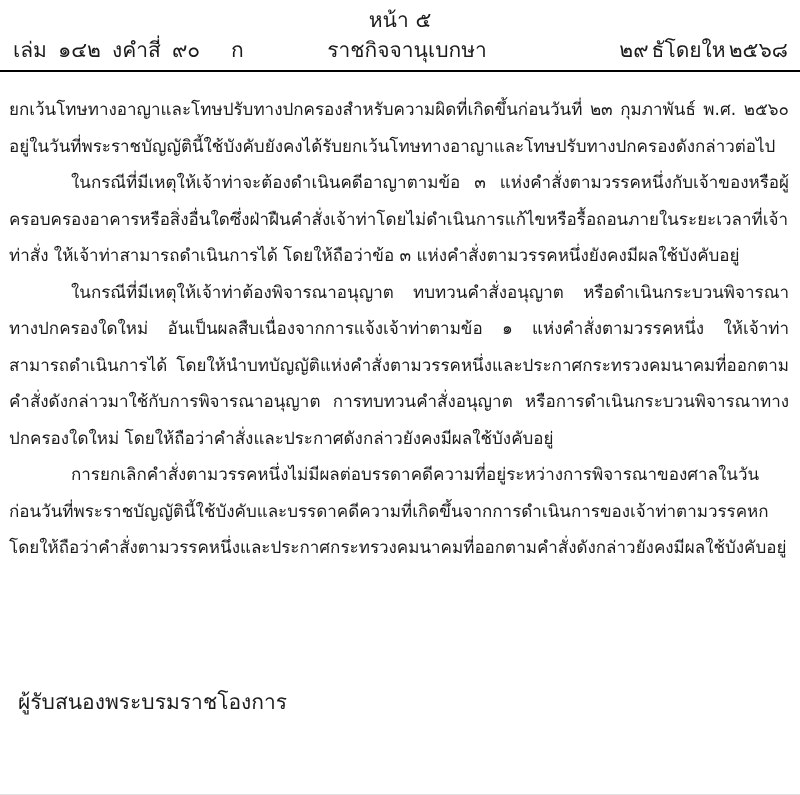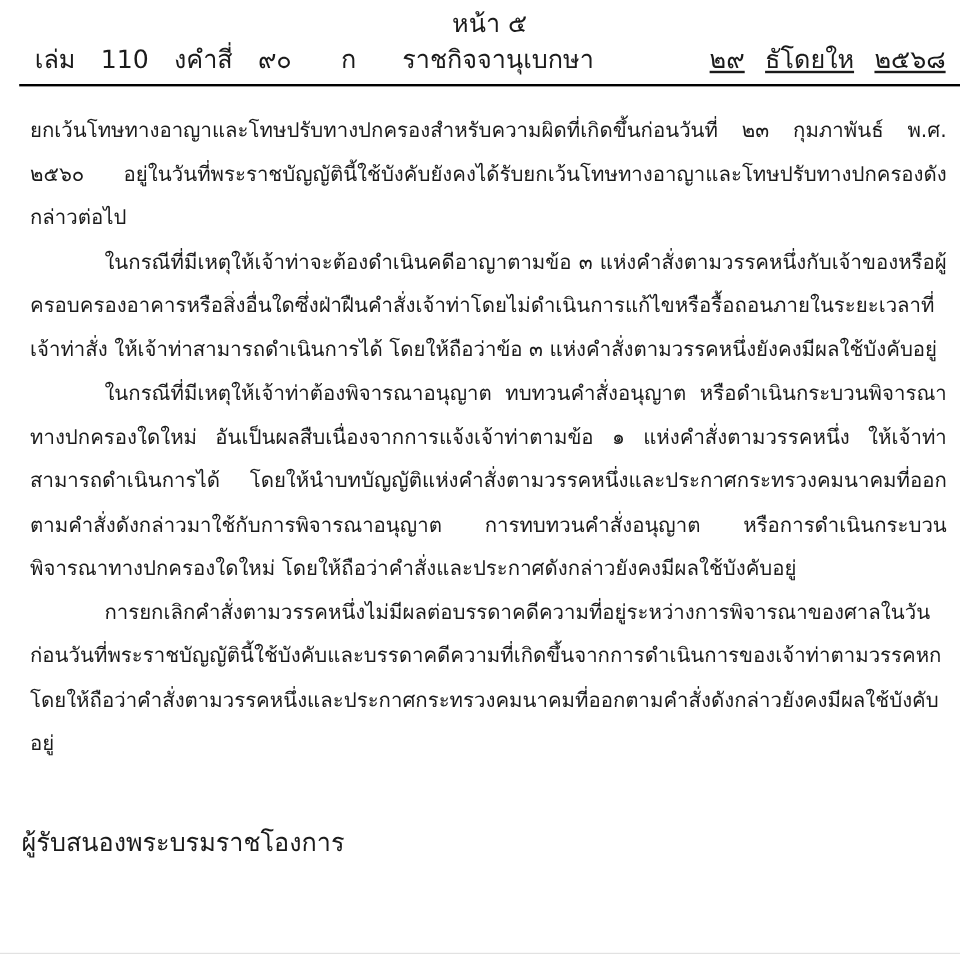--- a/index.html
+++ b/index.html
@@ -10,59 +10,57 @@
     font-family: "DejaVu Sans", "Liberation Sans", sans-serif;
     color: #1b1b1b;
     overflow: hidden;
   }
   .page {
     position: relative;
     width: 800px;
     height: 795px;
     background: #ffffff;
     border-bottom: 1px solid #e2e2e2;
-    padding-left: 16px;
   }
   .page-number {
     text-align: center;
     padding-top: 7px;
     font-size: 21px;
     line-height: 26px;
   }
   .header-row {
     position: relative;
     height: 32px;
     margin-top: 2px;
     font-size: 21px;
     line-height: 30px;
   }
   .header-left {
     position: absolute;
     left: 13px;
     top: 0;
     display: flex;
-    gap: 21px;
+    gap: 11px;
     white-space: nowrap;
   }
   .header-left .section-letter { margin-left: 20px; }
   .header-center {
     position: absolute;
     left: 14px;
     right: 0;
     top: 0;
     text-align: center;
   }
   .header-right {
     position: absolute;
     right: 12px;
     top: 0;
     display: flex;
-    gap: 17px;
+    gap: 3px;
     white-space: nowrap;
-    text-decoration: underline;
   }
   .rule {
     width: 800px;
     height: 2px;
     background: #000000;
     margin-top: 3px;
   }
   .body-text {
     padding: 19px 11px 0 9px;
     font-size: 17px;
@@ -86,21 +84,21 @@
 </head>
 <body>
 
 <div class="page">
 
   <div class="page-number">หน้า ๕</div>
 
   <div class="header-row">
     <div class="header-left">
       <span>เล่ม</span>
-      <span>110</span>
+      <span>๑๔๒</span>
       <span>งคำสี่</span>
       <span>๙๐</span>
       <span class="section-letter">ก</span>
     </div>
     <div class="header-center">ราชกิจจานุเบกษา</div>
     <div class="header-right">
       <span>๒๙</span>
       <span>ธัโดยให</span>
       <span>๒๕๖๘</span>
     </div>

